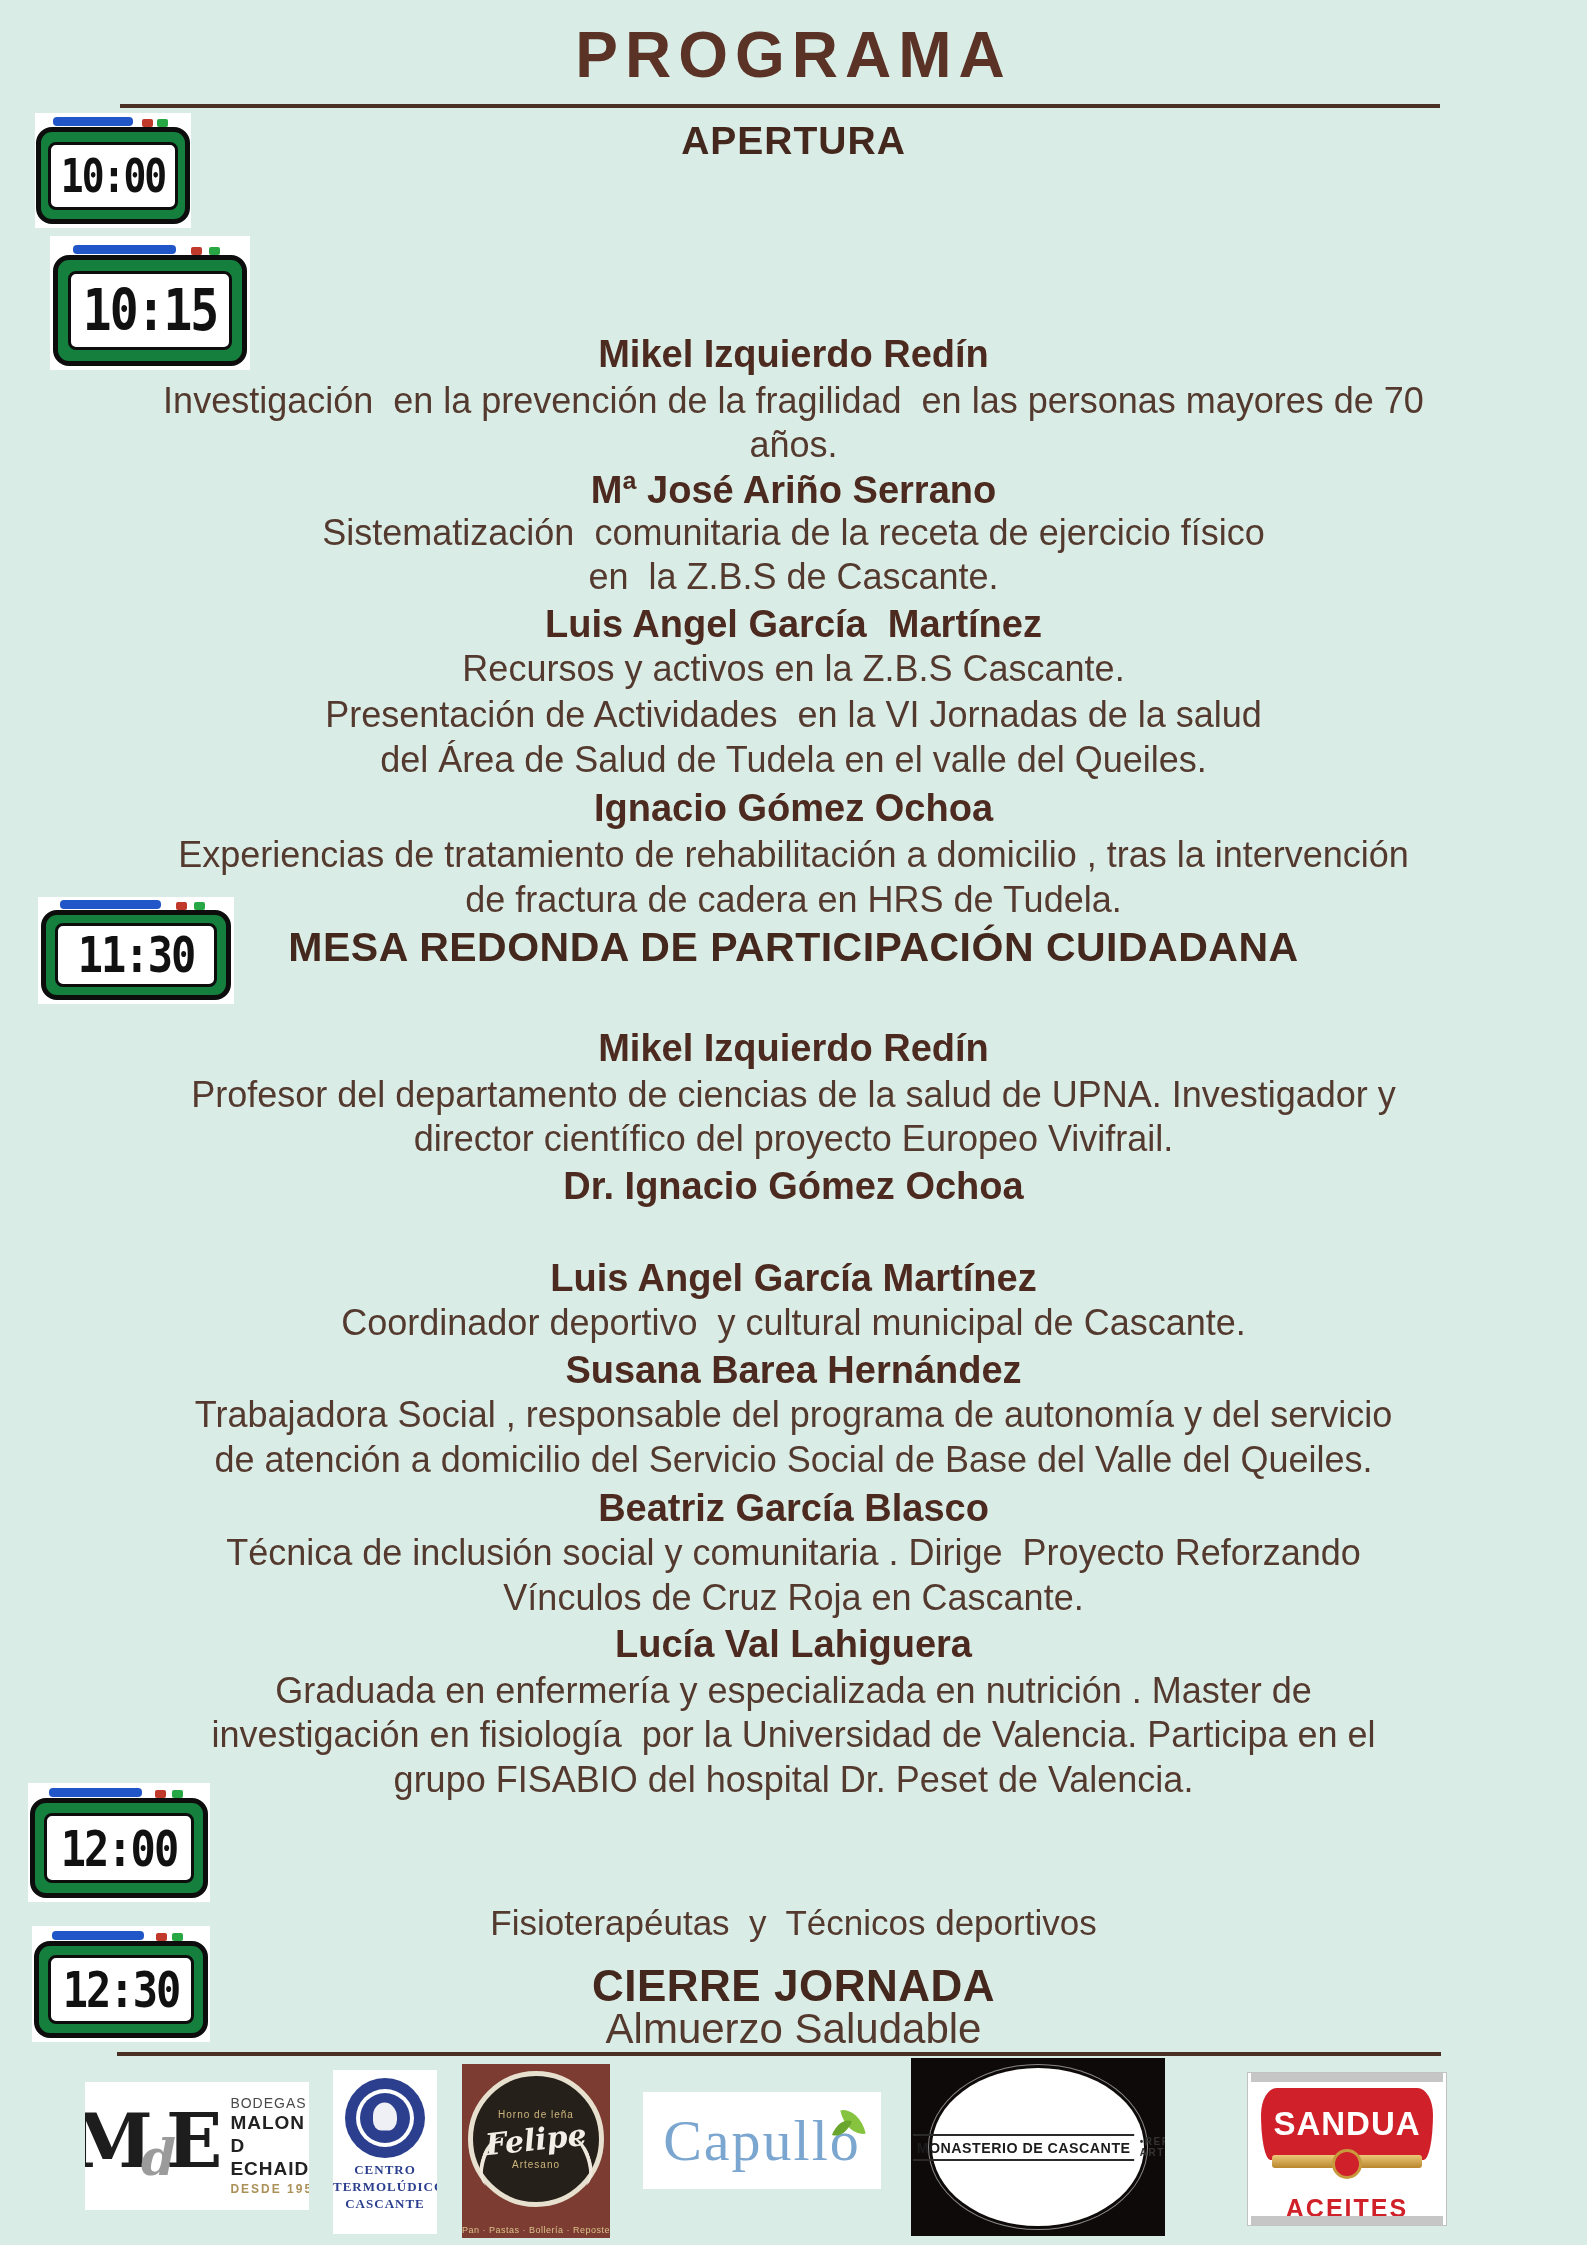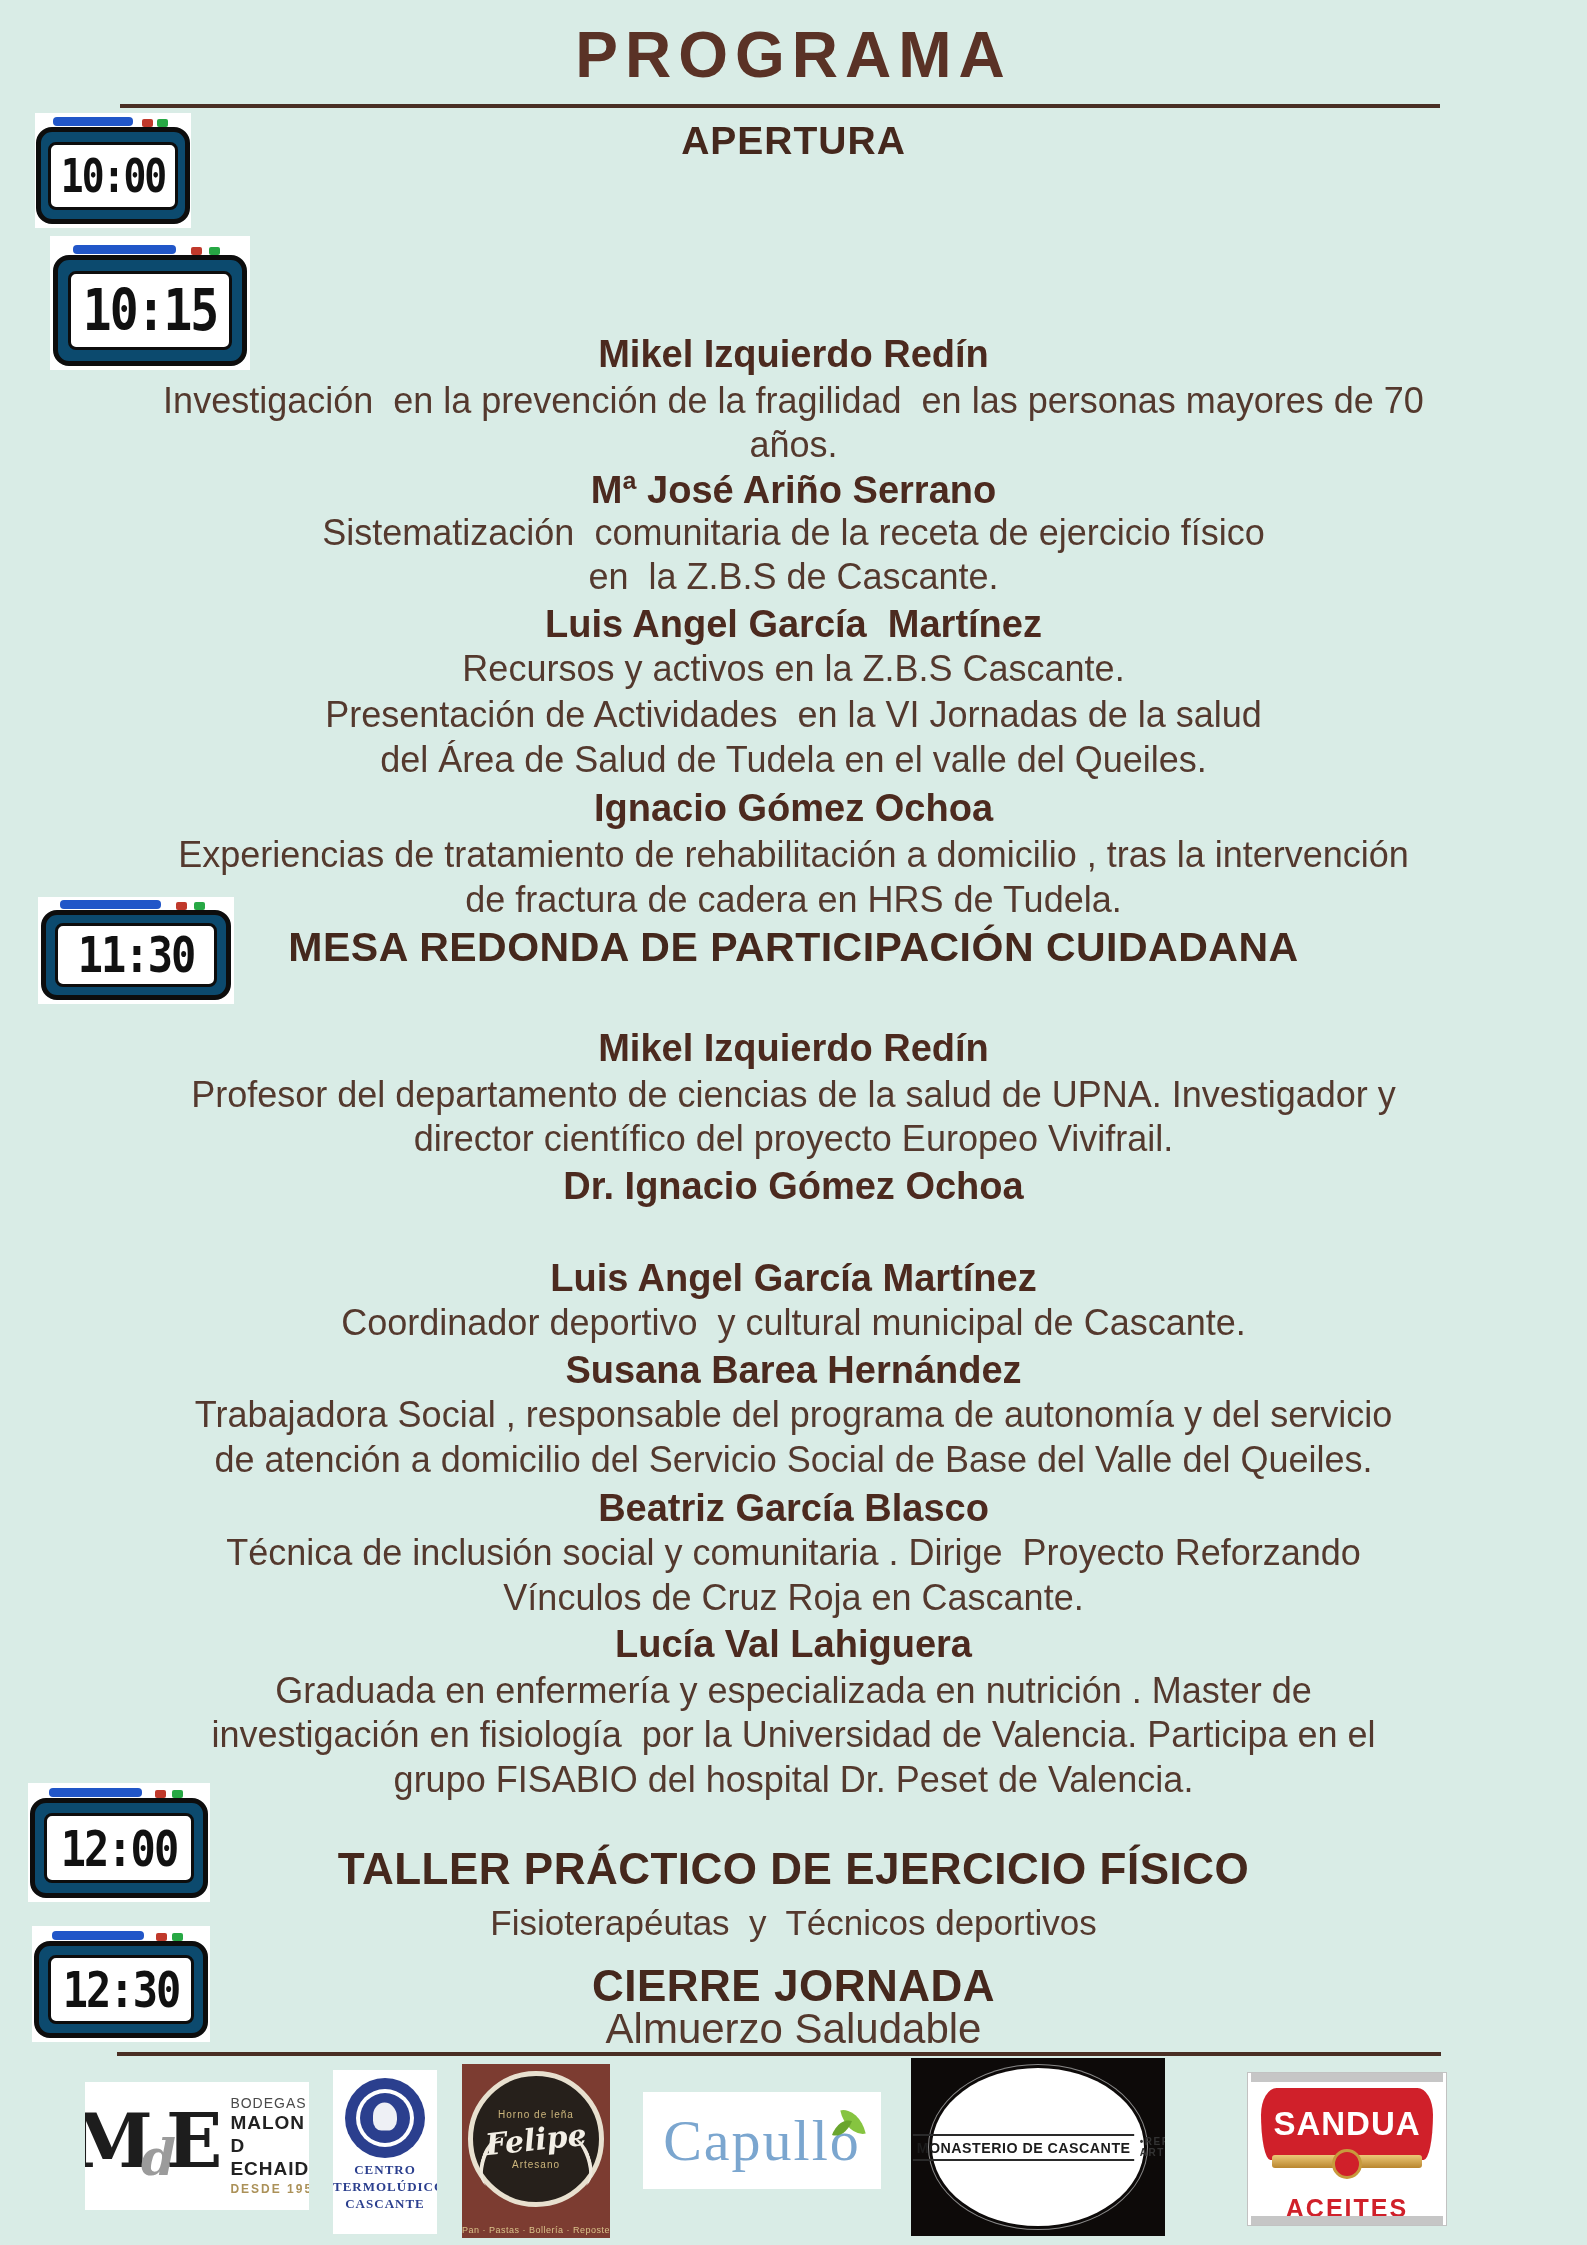--- a/index.html
+++ b/index.html
@@ -11,21 +11,21 @@
   .heading-lg{font-size:41px;font-weight:800;letter-spacing:.5px;color:#45281d;white-space:nowrap;}
   .heading-xl{font-size:44px;}
   .name{font-size:38px;font-weight:700;color:#4c2a1f;}
   .body-line{font-size:36px;color:#54392e;}
   .sub{font-size:35px;color:#54392e;}
   .body-lg{font-size:42px;color:#54392e;}
   .rule{position:absolute;height:4px;background:#4a2f24;}
 
   
   .clock{position:absolute;background:#fff;display:flex;align-items:flex-end;justify-content:center;padding-bottom:4px;}
-  .clock-body{position:relative;width:92%;height:78%;background:#0c4a6e;border:5px solid #0d0d0d;
+  .clock-body{position:relative;width:92%;height:78%;background:#15803d;border:5px solid #0d0d0d;
               border-radius:16px;display:flex;align-items:center;justify-content:center;}
   .clock-bar{position:absolute;top:-15px;left:8%;width:56%;height:9px;background:#2156c8;border-radius:4px;}
   .clock-dot{position:absolute;top:-13px;width:11px;height:8px;border-radius:2px;}
   .clock-dot.red{right:22%;background:#c0392b;}
   .clock-dot.green{right:12%;background:#27a844;}
   .clock-display{width:86%;height:72%;background:#fff;border:3px solid #0d0d0d;border-radius:8px;
                  display:flex;align-items:center;justify-content:center;}
   .clock-time{font-family:"DejaVu Sans Mono",monospace;font-weight:700;color:#111;
               font-size:var(--fs,40px);letter-spacing:-2px;transform:scaleY(1.2);}
 
@@ -198,21 +198,20 @@
 
   <div class="line name" style="top:1486px;">Beatriz García Blasco</div>
   <div class="line body-line" style="top:1532px;">Técnica de inclusión social y comunitaria . Dirige  Proyecto Reforzando</div>
   <div class="line body-line" style="top:1577px;">Vínculos de Cruz Roja en Cascante.</div>
 
   <div class="line name" style="top:1622px;">Lucía Val Lahiguera</div>
   <div class="line body-line" style="top:1670px;">Graduada en enfermería y especializada en nutrición . Master de</div>
   <div class="line body-line" style="top:1714px;">investigación en fisiología  por la Universidad de Valencia. Participa en el</div>
   <div class="line body-line" style="top:1759px;">grupo FISABIO del hospital Dr. Peset de Valencia.</div>
 
-  <div class="line heading-lg heading-xl" style="top:1843px;">TALLER PRÁCTICO DE EJERCICIO FÍSICO</div>
   <div class="line sub" style="top:1902px;">Fisioterapéutas  y  Técnicos deportivos</div>
 
   <div class="line heading-lg heading-xl" style="top:1960px;">CIERRE  JORNADA</div>
   <div class="line body-lg" style="top:2004px;">Almuerzo Saludable</div>
 
   <div class="rule" style="top:2052px;left:117px;width:1324px;"></div>
 
   <div class="logo logo-malon">
     <div class="mde">
       <span class="m">M</span>

